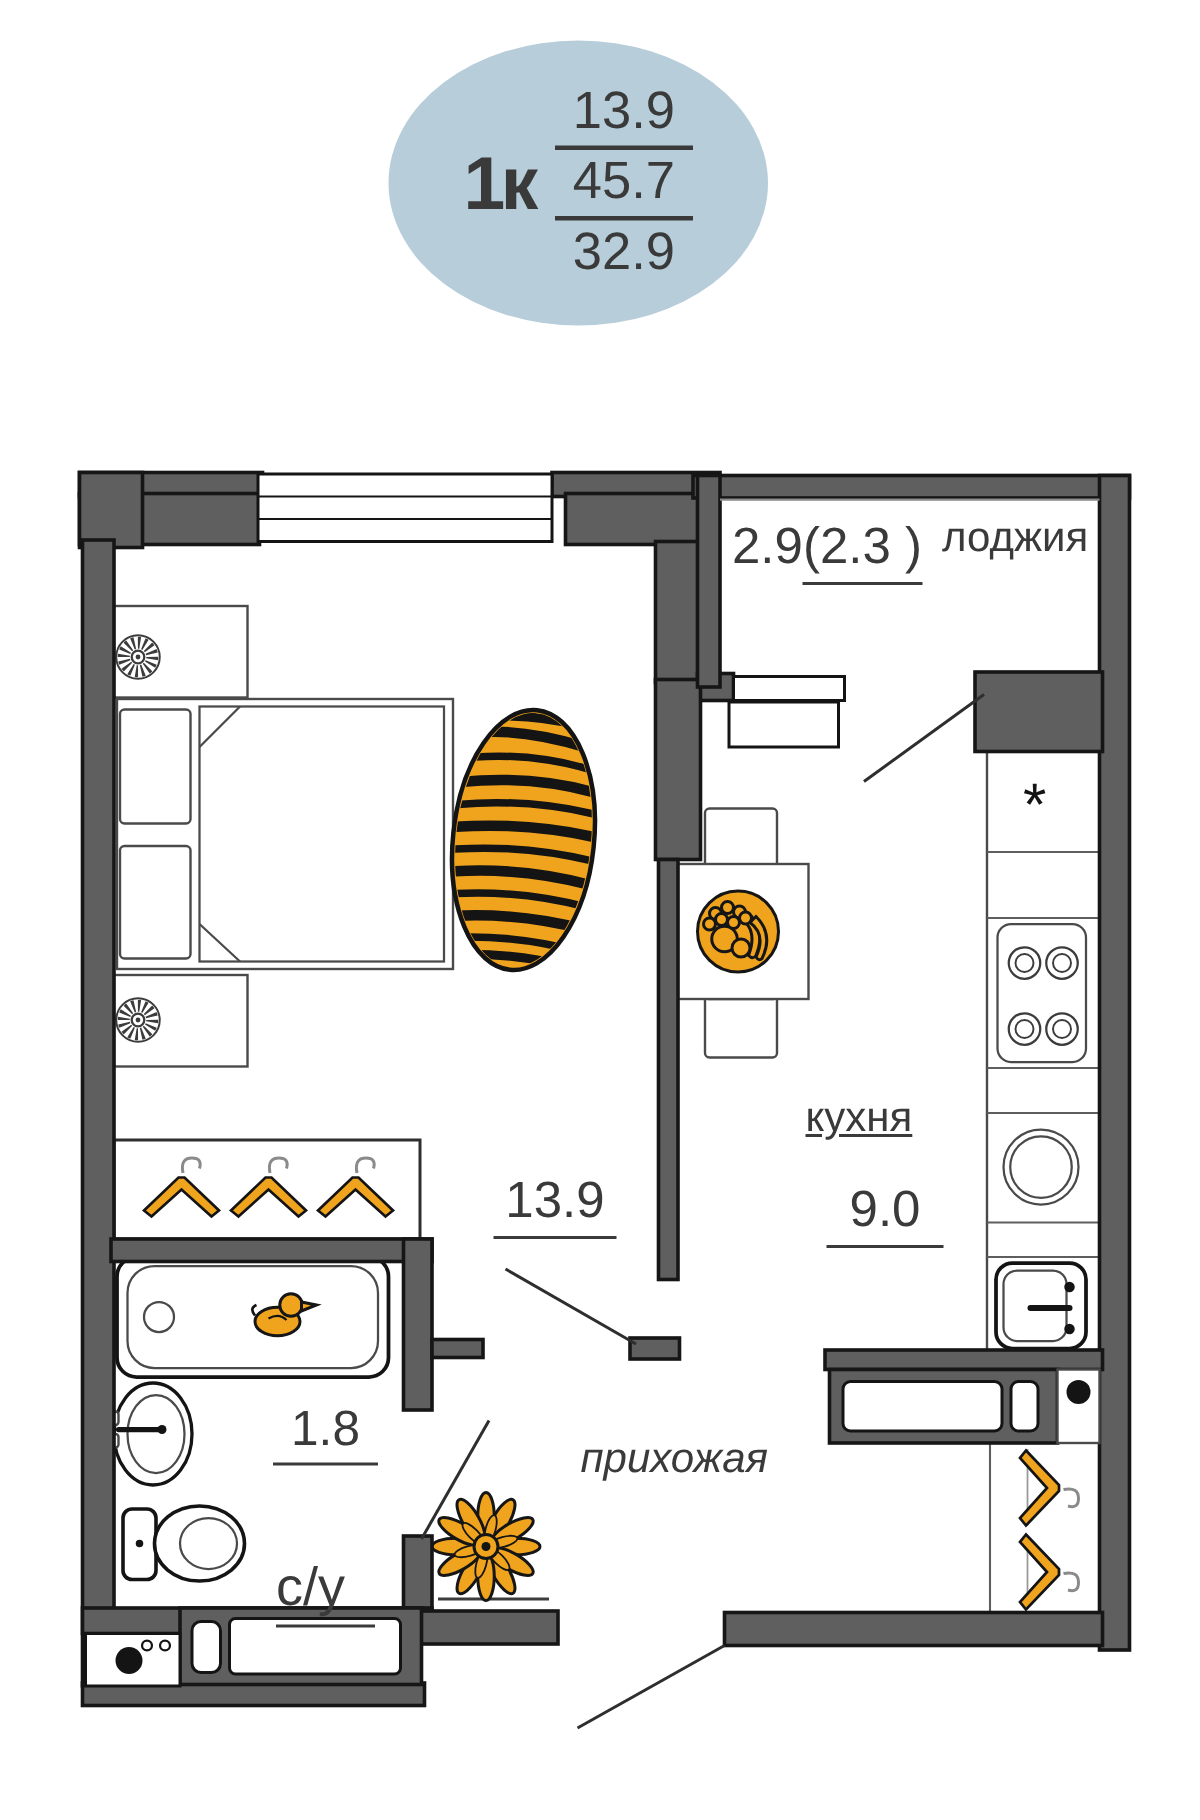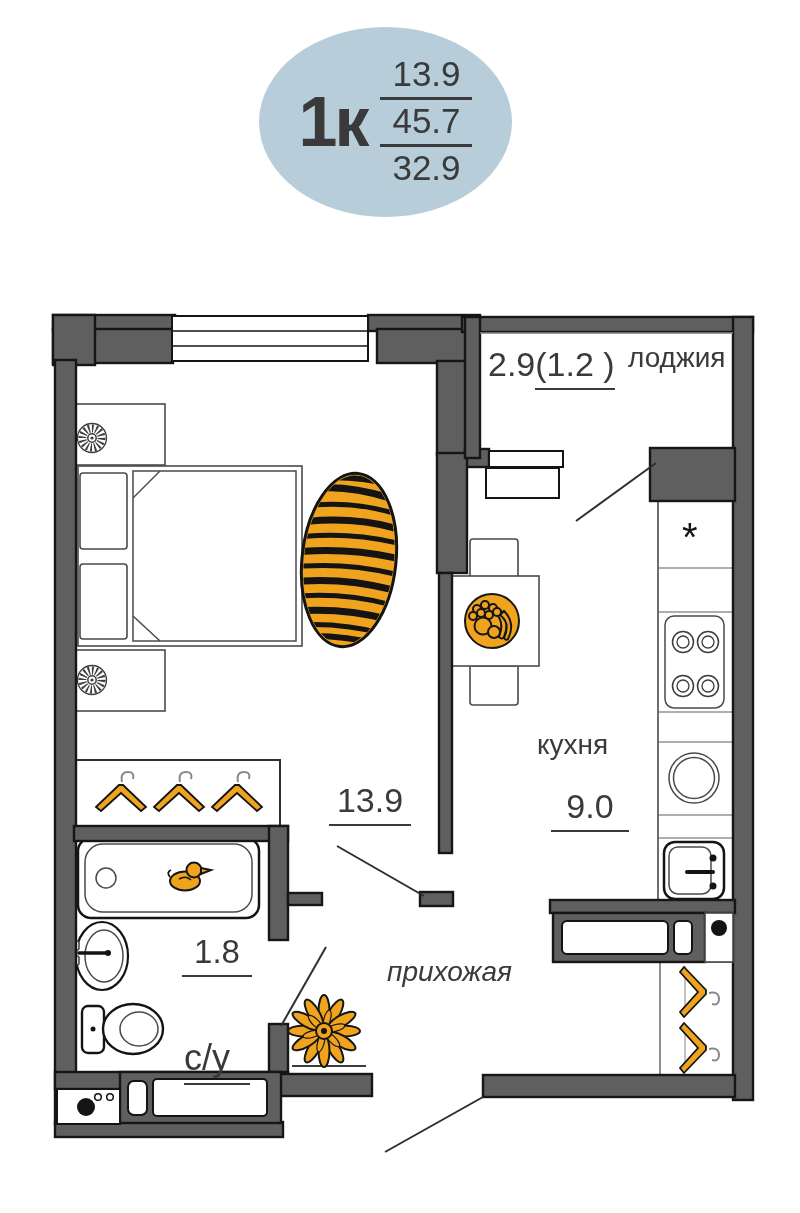--- a/index.html
+++ b/index.html
@@ -2,30 +2,30 @@
 <html style="--badge-bg: #b7cdd9; --text: #3a3a3a; --wall: #5f5f5f; --outline: #161616; --accent-orange: #f0a41e;"><head>
 <meta charset="utf-8">
 <style>
   html,body{margin:0;padding:0;background:#fff;}
   .stage{position:relative;width:800px;height:1213px;background:#fff;overflow:hidden;
          font-family:"Liberation Sans",sans-serif;}
   .stage svg{position:absolute;left:0;top:0;}
   
   .badge{position:absolute;left:259px;top:27px;width:253px;height:190px;border-radius:50%;
          background:var(--badge-bg,#b7cdd9);display:flex;align-items:center;justify-content:center;gap:14px;}
-  .badge-type{font-size:70px;font-weight:bold;letter-spacing:-3px;color:var(--text,#3a3a3a);}
+  .badge-type{font-size:50px;font-weight:bold;letter-spacing:-3px;color:var(--text,#3a3a3a);}
   .badge-areas{display:flex;flex-direction:column;align-items:center;}
   .badge-row{width:92px;text-align:center;font-size:35px;color:var(--text,#3a3a3a);padding:1px 0 3px;}
   .badge-row.u{border-bottom:3px solid var(--text,#3a3a3a);}
   
   .lbl{position:absolute;color:var(--text,#3a3a3a);white-space:pre-line;}
   .u2{border-bottom:2.5px solid var(--text,#3a3a3a);}
   .lbl-living{left:277px;top:666px;width:145px;font-size:28px;line-height:37px;}
   .lbl-living-area{left:329px;top:781px;width:82px;font-size:34px;text-align:center;padding-bottom:4px;}
-  .lbl-kitchen{left:537px;top:729px;font-size:28px;}
+  .lbl-kitchen{left:537px;top:729px;font-size:28px;text-decoration:underline;}
   .lbl-kitchen-area{left:551px;top:787px;width:78px;font-size:34px;text-align:center;padding-bottom:4px;}
   .lbl-hall{left:387px;top:956px;font-size:28px;font-style:italic;}
   .lbl-bath-area{left:182px;top:933px;width:70px;font-size:33px;text-align:center;padding-bottom:4px;}
   .lbl-bath{left:184px;top:1037px;width:66px;font-size:36px;padding-bottom:4px;}
   .lbl-loggia{left:628px;top:342px;font-size:28px;}
   .lbl-loggia-area{left:488px;top:345px;font-size:34px;display:flex;}
   .lbl-loggia-area .p2{border-bottom:2.5px solid var(--text,#3a3a3a);padding-bottom:4px;}
   .lbl-fridge{left:682px;top:515px;font-size:40px;color:#141414;}
   
   .wall{fill:var(--wall,#5f5f5f);stroke:var(--outline,#161616);stroke-width:2.4;}
@@ -297,16 +297,16 @@
 
   <div class="lbl lbl-living-area u2">13.9</div>
   <div class="lbl lbl-kitchen">кухня</div>
   <div class="lbl lbl-kitchen-area u2">9.0</div>
   <div class="lbl lbl-hall">прихожая</div>
   <div class="lbl lbl-bath-area u2">1.8</div>
   <div class="lbl lbl-bath u2">с/у</div>
   <div class="lbl lbl-loggia">лоджия</div>
   <div class="lbl lbl-loggia-area">
     <span class="p1">2.9</span>
-    <span class="p2">(1.2 )</span>
+    <span class="p2">(2.3 )</span>
   </div>
   <div class="lbl lbl-fridge">*</div>
 </div>
 
 </body></html>

